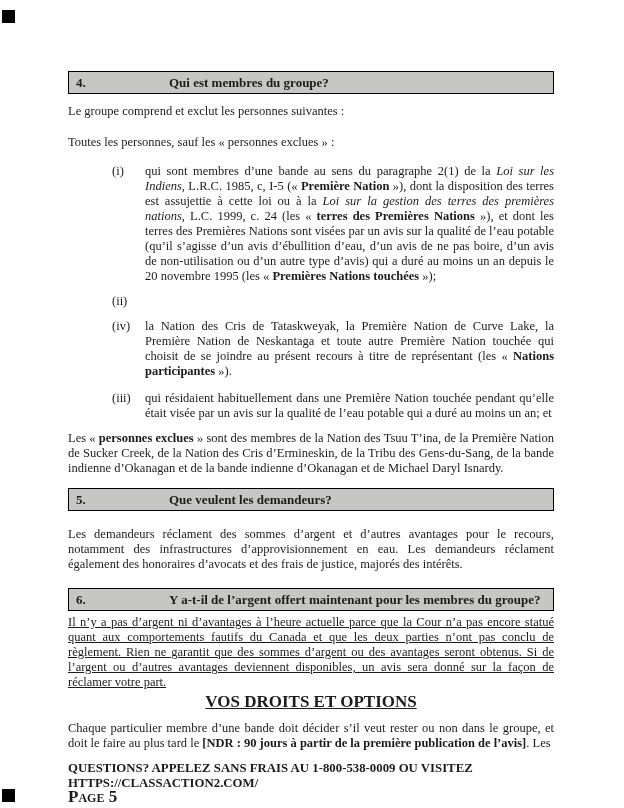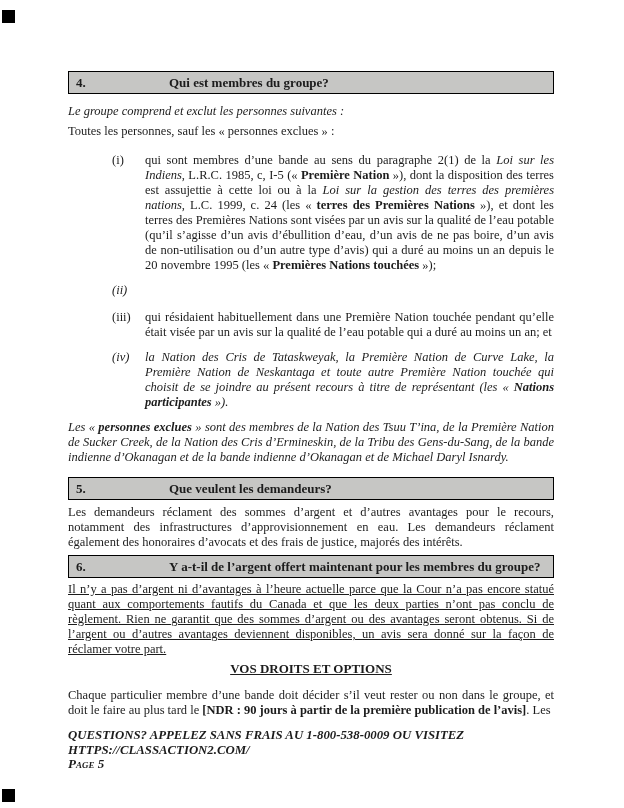--- a/index.html
+++ b/index.html
@@ -33,44 +33,44 @@
     font-weight: bold;
     font-size: 13px;
     line-height: 15px;
     padding: 3px 4px 3px 7px;
   }
   .sec-num { width: 93px; flex: none; }
   .sec-title { flex: 1; }
 
   .mt14 { margin-top: 14px; }
   .mt12 { margin-top: 12px; }
-  .mt10 { margin-top: 10px; font-style: italic; }
-  .mt9  { margin-top: 5px; }
+  .mt10 { margin-top: 10px; }
+  .mt9  { margin-top: 16px; }
   .mt8  { margin-top: 4px; text-decoration: underline; }
 
   .just { text-align: justify; }
 
   .list-item { display: flex; }
   .li-label { margin-left: 44px; width: 33px; flex: none; }
   .li-text { flex: 1; text-align: justify; }
 
   .center-title {
     text-align: center;
     font-weight: bold;
-    font-size: 13px;
+    font-size: 17px;
     line-height: 15px;
   }
 
   .footer {
     text-align: left;
     font-weight: bold;
     font-size: 12.8px;
     line-height: 14.5px;
   }
-  .footer .page-label { font-variant: small-caps; font-size: 13px; }
+  .footer .page-label { font-variant: small-caps; font-size: 17px; }
 </style>
 </head>
 <body>
 
 <div class="page">
   <div class="corner-mark tl"></div>
   <div class="corner-mark bl"></div>
 
   <div class="content">
 
@@ -82,27 +82,27 @@
     <p class="mt10">Le groupe comprend et exclut les personnes suivantes :</p>
     <p class="mt9">Toutes les personnes, sauf les « personnes exclues » :</p>
 
     <div class="list-item mt14">
       <span class="li-label">(i)</span>
       <span class="li-text"><span>qui sont membres d’une bande au sens du paragraphe 2(1) de la </span><span style="font-style: italic;">Loi sur les Indiens</span><span>, L.R.C. 1985, c, I-5 (« </span><span style="font-weight: bold;">Première Nation</span><span> »), dont la disposition des terres est assujettie à cette loi ou à la </span><span style="font-style: italic;">Loi sur la gestion des terres des premières nations</span><span>, L.C. 1999, c. 24 (les « </span><span style="font-weight: bold;">terres des Premières Nations</span><span> »), et dont les terres des Premières Nations sont visées par un avis sur la qualité de l’eau potable (qu’il s’agisse d’un avis d’ébullition d’eau, d’un avis de ne pas boire, d’un avis de non-utilisation ou d’un autre type d’avis) qui a duré au moins un an depuis le 20 novembre 1995 (les « </span><span style="font-weight: bold;">Premières Nations touchées</span><span> »);</span></span>
     </div>
     <div class="list-item mt10">
       <span class="li-label">(ii)</span>
     </div>
+    <div class="list-item mt10">
+      <span class="li-label">(iv)</span>
+      <span class="li-text"><span>la Nation des Cris de Tataskweyak, la Première Nation de Curve Lake, la Première Nation de Neskantaga et toute autre Première Nation touchée qui choisit de se joindre au présent recours à titre de représentant (les « </span><span style="font-weight: bold;">Nations participantes</span><span> »).</span></span>
+    </div>
     <div class="list-item mt12">
       <span class="li-label">(iii)</span>
       <span class="li-text"><span>qui résidaient habituellement dans une Première Nation touchée pendant qu’elle était visée par un avis sur la qualité de l’eau potable qui a duré au moins un an; et</span></span>
-    </div>
-    <div class="list-item mt10">
-      <span class="li-label">(iv)</span>
-      <span class="li-text"><span>la Nation des Cris de Tataskweyak, la Première Nation de Curve Lake, la Première Nation de Neskantaga et toute autre Première Nation touchée qui choisit de se joindre au présent recours à titre de représentant (les « </span><span style="font-weight: bold;">Nations participantes</span><span> »).</span></span>
     </div>
 
     <p class="just mt10"><span>Les « </span><span style="font-weight: bold;">personnes exclues</span><span> » sont des membres de la Nation des Tsuu T’ina, de la Première Nation de Sucker Creek, de la Nation des Cris d’Ermineskin, de la Tribu des Gens-du-Sang, de la bande indienne d’Okanagan et de la bande indienne d’Okanagan et de Michael Daryl Isnardy.</span></p>
 
     <div class="section-header mt12">
       <span class="sec-num">5.</span>
       <span class="sec-title">Que veulent les demandeurs?</span>
     </div>
 
     <p class="just mt9">Les demandeurs réclament des sommes d’argent et d’autres avantages pour le recours, notamment des infrastructures d’approvisionnement en eau. Les demandeurs réclament également des honoraires d’avocats et des frais de justice, majorés des intérêts.</p>

